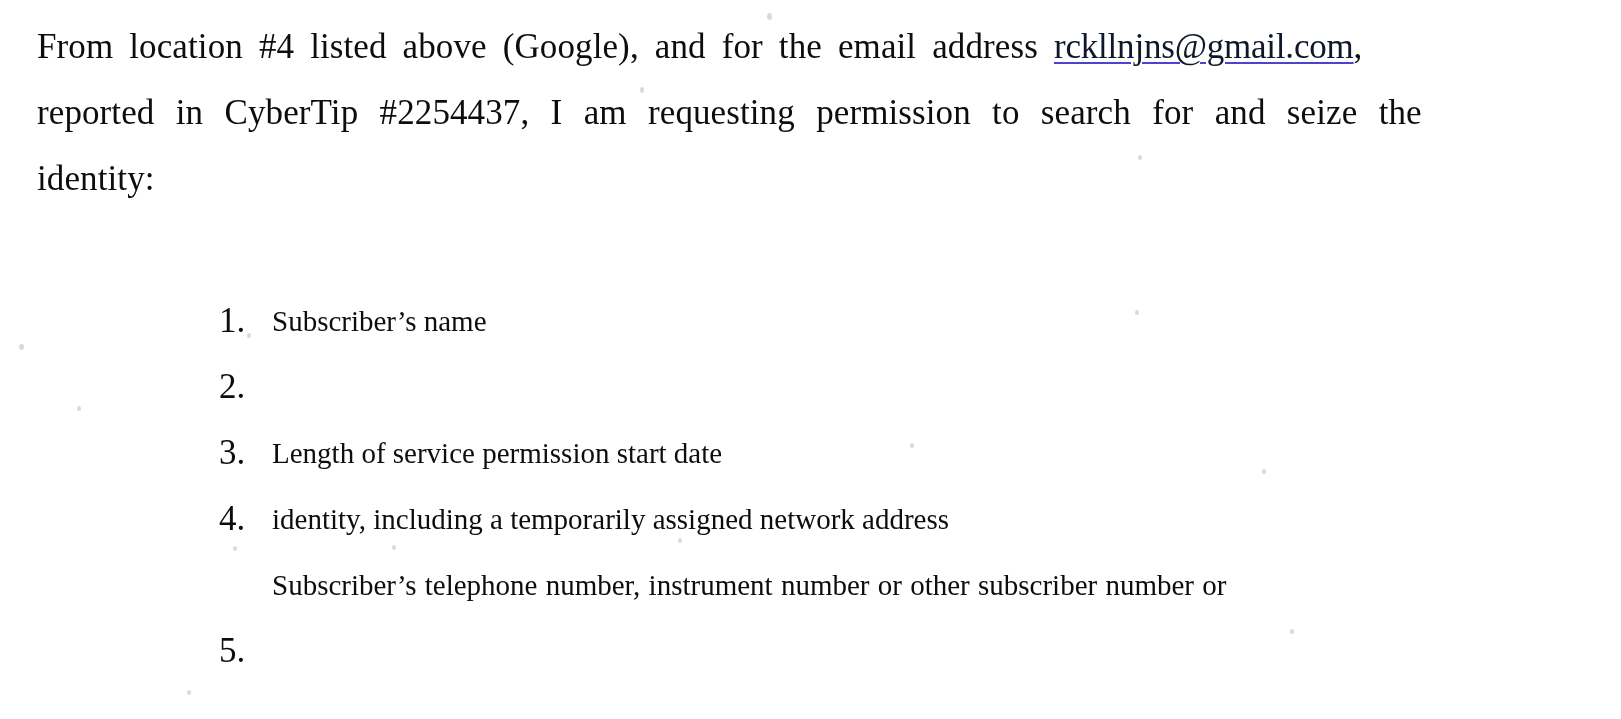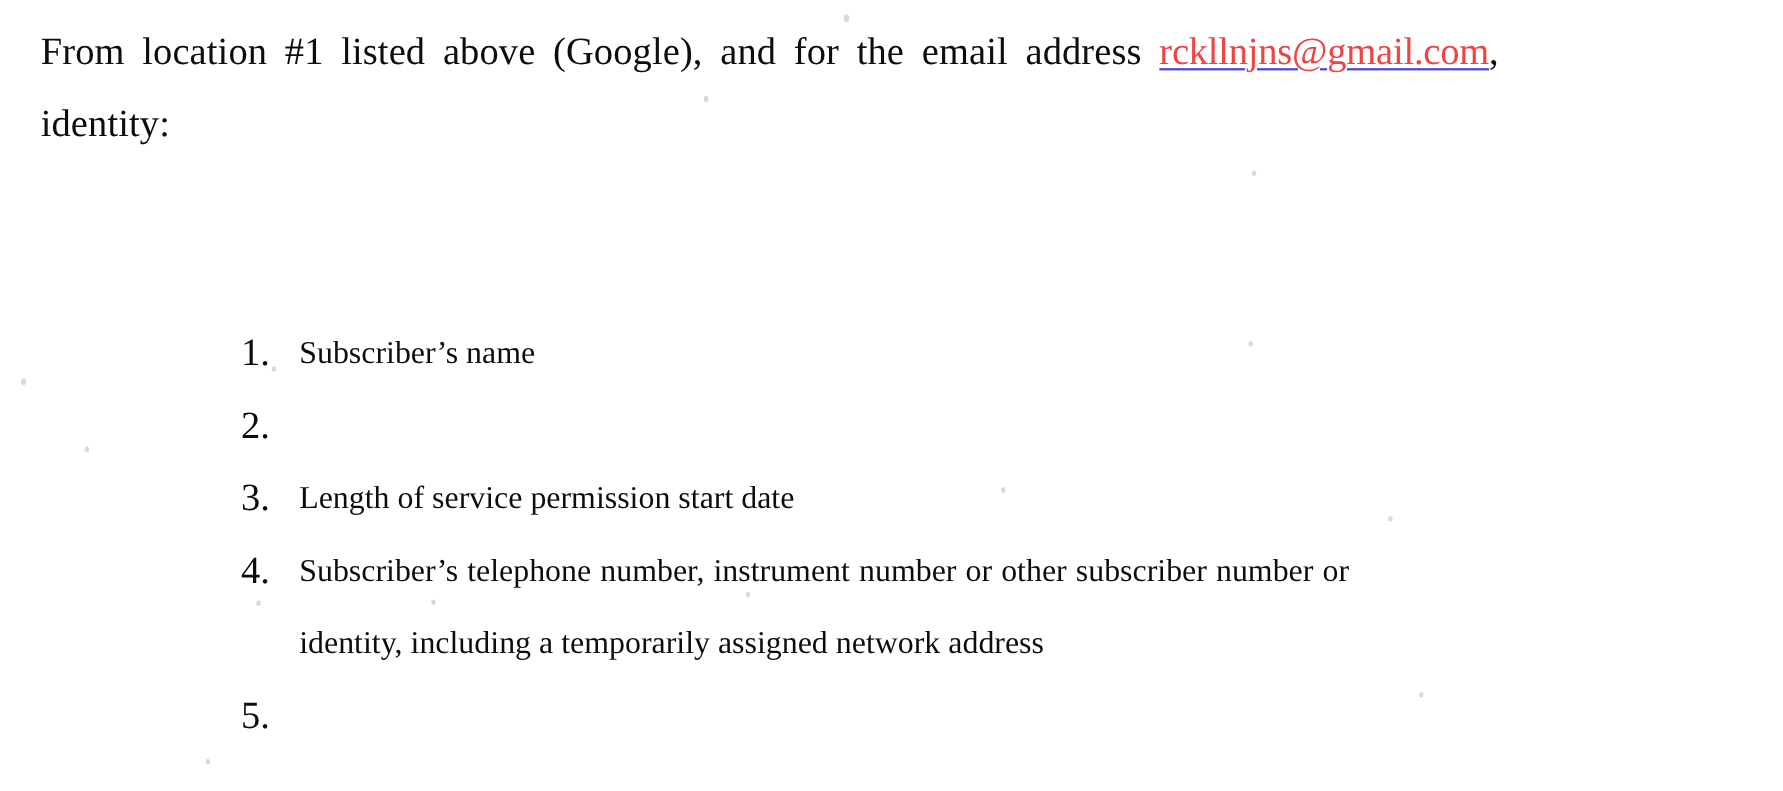--- a/index.html
+++ b/index.html
@@ -34,21 +34,21 @@
   
   .intro .ln {
     display: block;
     white-space: nowrap;
   }
   .intro .ln1 { word-spacing: 7.2px; }
   .intro .ln2 { word-spacing: 12.5px; }
   .intro .ln3 { word-spacing: 0; }
 
   a.email-link {
-    color: #ef4444;
+    color: #0f172a;
     text-decoration: underline;
     text-decoration-color: #4a44cf;
     text-underline-offset: 4px;
     text-decoration-thickness: 2px;
     letter-spacing: -0.2px;
     margin-top: 16px;
   }
 
   
   .list {
@@ -109,21 +109,22 @@
   <div class="speck" style="left:247px; top:333px; width:4px; height:5px;"></div>
   <div class="speck" style="left:910px; top:443px; width:4px; height:5px;"></div>
   <div class="speck" style="left:1262px; top:469px; width:4px; height:5px;"></div>
   <div class="speck" style="left:233px; top:546px; width:4px; height:5px;"></div>
   <div class="speck" style="left:392px; top:545px; width:4px; height:5px;"></div>
   <div class="speck" style="left:678px; top:538px; width:4px; height:5px;"></div>
   <div class="speck" style="left:1290px; top:629px; width:4px; height:5px;"></div>
   <div class="speck" style="left:187px; top:690px; width:4px; height:5px;"></div>
 
   <div class="intro">
-    <span class="ln ln1"><span>From location #1 listed above (Google), and for the email address</span>&nbsp;<a class="email-link" href="#">rckllnjns@gmail.com</a><span>,</span></span>
+    <span class="ln ln1"><span>From location #4 listed above (Google), and for the email address</span>&nbsp;<a class="email-link" href="#">rckllnjns@gmail.com</a><span>,</span></span>
+    <span class="ln ln2">reported in CyberTip #2254437, I am requesting permission to search for and seize the</span>
     <span class="ln ln3">identity:</span>
   </div>
 
   <div class="list">
 
     <div class="li">
       <span class="num">1.</span>
       <div class="body">
         <span class="row">Subscriber’s name</span>
       </div>
@@ -136,22 +137,22 @@
     <div class="li">
       <span class="num">3.</span>
       <div class="body">
         <span class="row">Length of service permission start date</span>
       </div>
     </div>
 
     <div class="li">
       <span class="num">4.</span>
       <div class="body">
+        <span class="row">identity, including a temporarily assigned network address</span>
         <span class="row row-wide">Subscriber’s telephone number, instrument number or other subscriber number or</span>
-        <span class="row">identity, including a temporarily assigned network address</span>
       </div>
     </div>
 
     <div class="li">
       <span class="num">5.</span>
     </div>
 
   </div>
 </div>
 

